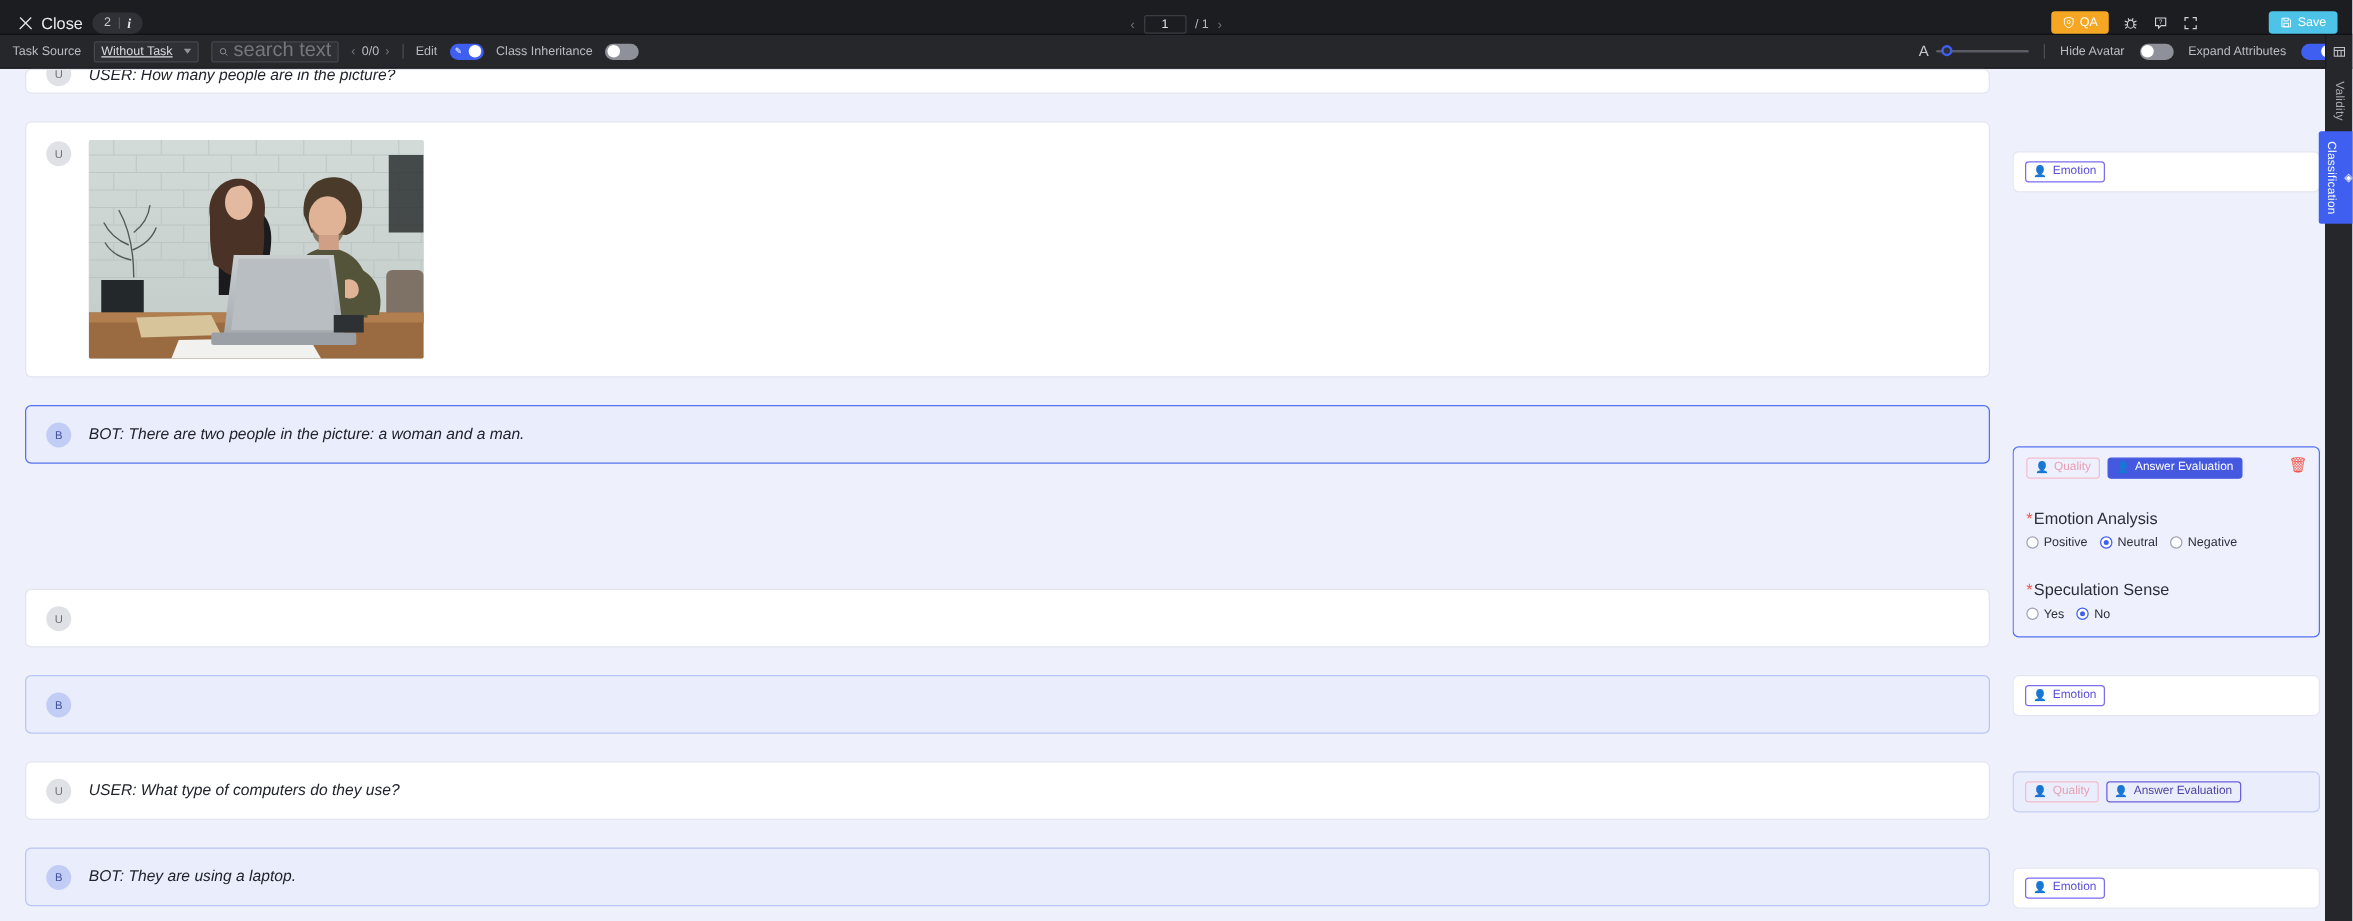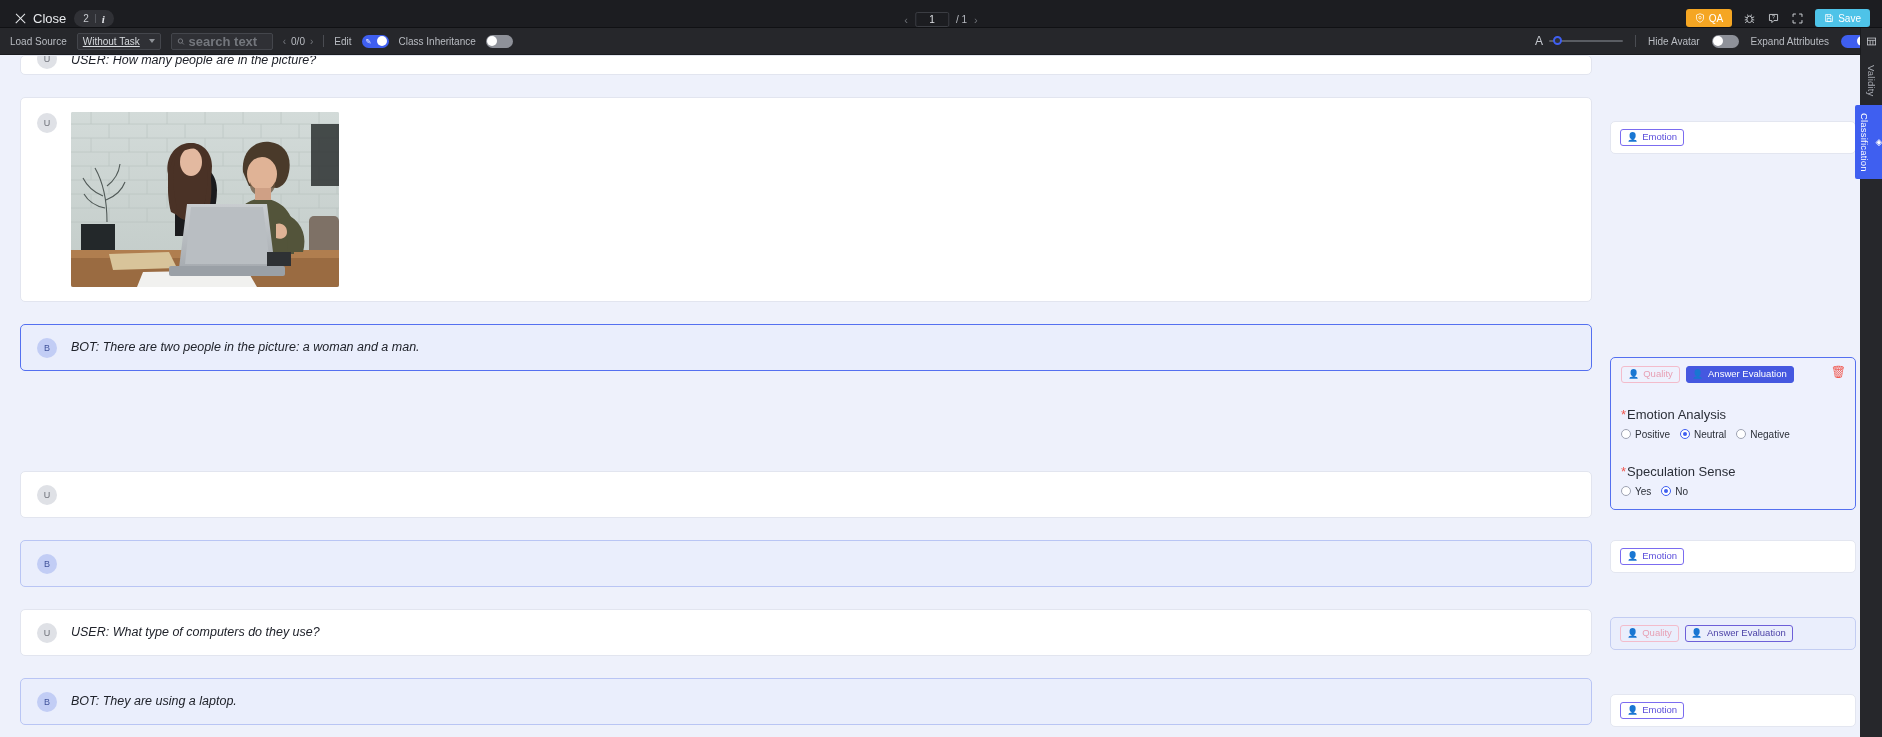--- a/index.html
+++ b/index.html
@@ -87,20 +87,21 @@
   }
   .save-btn {
     background: #4ec3e8;
     color: #fff;
     height: 18px;
     border-radius: 3px;
     font-size: 10px;
     display: flex; align-items: center; gap: 4px;
     padding: 0 9px;
     cursor: pointer;
+    margin-left: 45px;
   }
   .icon-btn { color: #cfd2d7; cursor: pointer; display:flex; align-items:center; }
 
   
   .toolbar2 {
     height: 27px;
     background: #26272b;
     display: flex; align-items: center;
     gap: 10px;
     padding: 0 10px;
@@ -127,23 +128,22 @@
     width: 102px; height: 17px;
     background: #2f3035;
     border: 1px solid #44464c;
     border-radius: 2px;
     display: flex; align-items: center; gap: 4px;
     padding: 0 5px;
     cursor: text;
   }
   .search-box input {
     background: transparent; border: none; outline: none;
-    color: #d7dade; font-size: 13px; width: 100%;
+    color: #d7dade; font-size: 16px; width: 100%;
     font-family: "Liberation Sans", sans-serif;
-    font-weight: bold;
   }
   .search-box input::placeholder { color: #74777d; }
   .nav-count { display: flex; align-items: center; gap: 5px; color: #b9bcc2; font-size: 10px;}
   .nav-count .arr { color: #75787e; cursor: pointer; }
   .vdiv { width: 1px; height: 12px; background: #4a4c52; }
 
   .toggle {
     width: 27px; height: 13px; border-radius: 7px;
     position: relative; cursor: pointer; display:inline-block;
     flex: none;
@@ -386,21 +386,21 @@
         <path d="M2.5 2.5 H11 L13.5 5 V13.5 H2.5 Z"></path>
         <path d="M5 2.5 V6 H10.5 V2.5"></path>
         <rect x="5" y="9" width="6" height="4.5"></rect>
       </svg>
       <span>Save</span>
     </div>
   </div>
 </div>
 
 <div class="toolbar2">
-  <span class="tb-label">Load Source</span>
+  <span class="tb-label">Task Source</span>
   <div class="select-box">
     <span>Without Task</span>
     <span class="caret"></span>
   </div>
 
   <div class="search-box">
     <svg width="9" height="9" viewBox="0 0 16 16" fill="none" stroke="#888b91" stroke-width="1.6">
       <circle cx="7" cy="7" r="4.5"></circle>
         <path d="M10.4 10.4 L14 14"></path>
     </svg>

